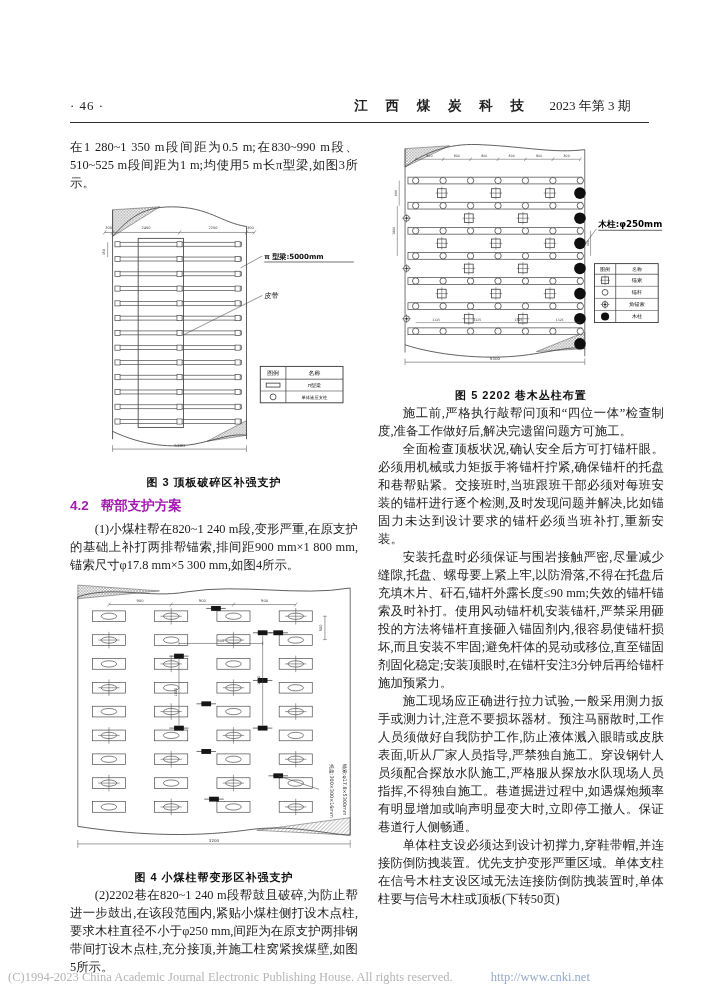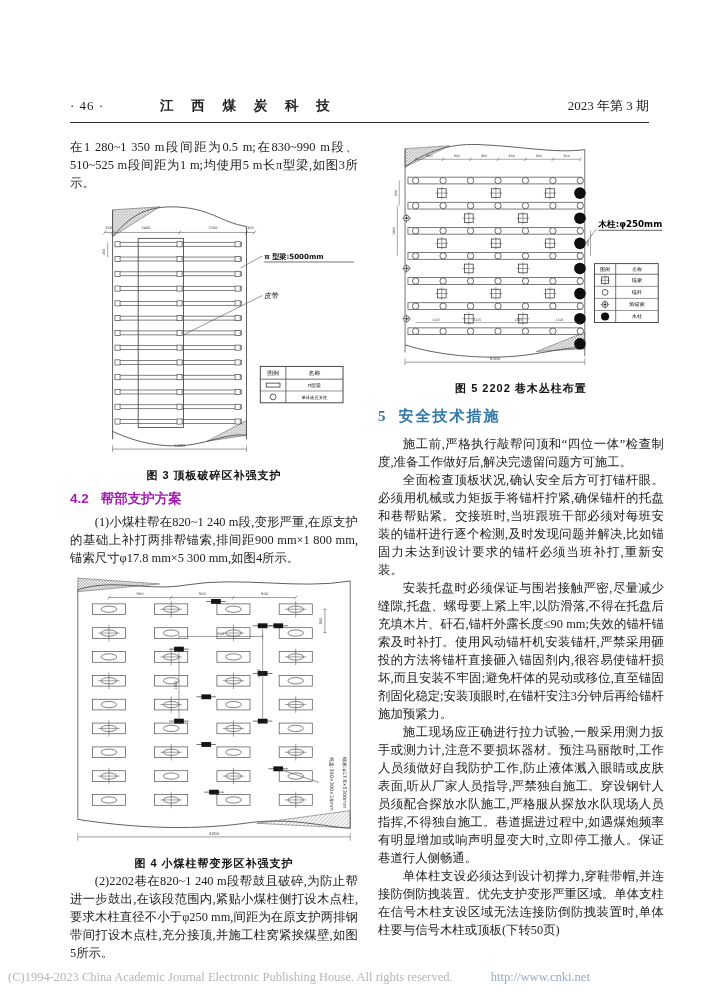--- a/index.html
+++ b/index.html
@@ -3,33 +3,33 @@
 <meta charset="utf-8">
 <style>
   html,body{margin:0;padding:0;}
   body{
     width:707px;height:1000px;background:#ffffff;position:relative;overflow:hidden;
     font-family:"Liberation Serif","DejaVu Serif",serif;color:#1d1d1d;
   }
   .sheet{position:absolute;inset:0;padding:64px 58px 0 70px;box-sizing:border-box;}
   header{display:flex;align-items:baseline;font-size:13px;margin-top:33px;}
   .pageno{width:90px;letter-spacing:1px;}
-  .jtitle{flex:1;text-align:left;font-family:"Liberation Sans","DejaVu Sans",sans-serif;
+  .jtitle{flex:1;text-align:right;font-family:"Liberation Sans","DejaVu Sans",sans-serif;
     font-weight:700;font-size:13.5px;letter-spacing:7px;color:#222;}
-  .issue{width:118px;text-align:right;}
+  .issue{width:118px;text-align:center;}
   .rule{border-top:1.4px solid #2a2a2a;margin-top:7px;margin-bottom:15px;}
   .cols{display:flex;gap:20px;}
   .col-l{width:289px;}
   .col-r{width:286px;}
   p.body{font-size:12.4px;line-height:18px;text-align:justify;text-indent:2em;margin:0;}
   p.noind{text-indent:0;}
   figure{margin:5px 0 1px;}
   figure svg{display:block;margin:0 auto;}
   figcaption{font-family:"Liberation Sans","DejaVu Sans",sans-serif;font-size:11px;font-weight:700;
-    text-align:center;margin-top:13px;letter-spacing:1px;color:#111;}
+    text-align:center;margin-top:20px;letter-spacing:1px;color:#111;}
   .h42{font-family:"Liberation Sans","DejaVu Sans",sans-serif;font-size:13.5px;font-weight:700;
     margin:7px 0 5px;color:#a21caf;}
   .h42 .n{margin-right:12px;}
   .h5{font-size:15px;font-weight:700;color:#2f78a8;margin:11px 0 9px;letter-spacing:2px;}
   .h5 .n{margin-right:13px;letter-spacing:0;}
   .foot{position:absolute;left:8px;bottom:15px;width:690px;font-size:12.5px;color:#b5b5b5;
     font-family:"Liberation Serif","DejaVu Serif",serif;white-space:nowrap;}
   .foot a{color:#93aac9;text-decoration:none;margin-left:38px;}
   svg text{font-family:"DejaVu Sans","Liberation Sans",sans-serif;}
 </style>
@@ -509,23 +509,20 @@
             <text x="145.4" y="189.3" font-size="3.2" fill="#3a3a3a" text-anchor="middle">1325</text>
             <text x="188" y="189.3" font-size="3.2" fill="#3a3a3a" text-anchor="middle">1325</text>
             <line x1="28" y1="232" x2="214" y2="232" stroke="#4a4a4a" stroke-width="0.55"></line>
             <line x1="28" y1="228" x2="28" y2="235" stroke="#4a4a4a" stroke-width="0.5"></line>
             <line x1="214" y1="228" x2="214" y2="235" stroke="#4a4a4a" stroke-width="0.5"></line>
             <text x="121" y="230" font-size="4.2" fill="#3a3a3a" text-anchor="middle">5300</text>
           </svg>
         <figcaption>图 5  2202 巷木丛柱布置</figcaption>
       </figure>
 
-      <h2 class="h5">
-        <span class="n">5</span><span>安全技术措施</span>
-      </h2>
 
       <p class="body">施工前,严格执行敲帮问顶和“四位一体”检查制度,准备工作做好后,解决完遗留问题方可施工。</p>
       <p class="body">全面检查顶板状况,确认安全后方可打锚杆眼。必须用机械或力矩扳手将锚杆拧紧,确保锚杆的托盘和巷帮贴紧。交接班时,当班跟班干部必须对每班安装的锚杆进行逐个检测,及时发现问题并解决,比如锚固力未达到设计要求的锚杆必须当班补打,重新安装。</p>
       <p class="body">安装托盘时必须保证与围岩接触严密,尽量减少缝隙,托盘、螺母要上紧上牢,以防滑落,不得在托盘后充填木片、矸石,锚杆外露长度≤90 mm;失效的锚杆锚索及时补打。使用风动锚杆机安装锚杆,严禁采用砸投的方法将锚杆直接砸入锚固剂内,很容易使锚杆损坏,而且安装不牢固;避免杆体的晃动或移位,直至锚固剂固化稳定;安装顶眼时,在锚杆安注3分钟后再给锚杆施加预紧力。</p>
       <p class="body">施工现场应正确进行拉力试验,一般采用测力扳手或测力计,注意不要损坏器材。预注马丽散时,工作人员须做好自我防护工作,防止液体溅入眼睛或皮肤表面,听从厂家人员指导,严禁独自施工。穿设钢针人员须配合探放水队施工,严格服从探放水队现场人员指挥,不得独自施工。巷道掘进过程中,如遇煤炮频率有明显增加或响声明显变大时,立即停工撤人。保证巷道行人侧畅通。</p>
       <p class="body">单体柱支设必须达到设计初撑力,穿鞋带帽,并连接防倒防拽装置。优先支护变形严重区域。单体支柱在信号木柱支设区域无法连接防倒防拽装置时,单体柱要与信号木柱或顶板(下转50页)</p>
     </div>
   </main>
 
   <div class="foot">

